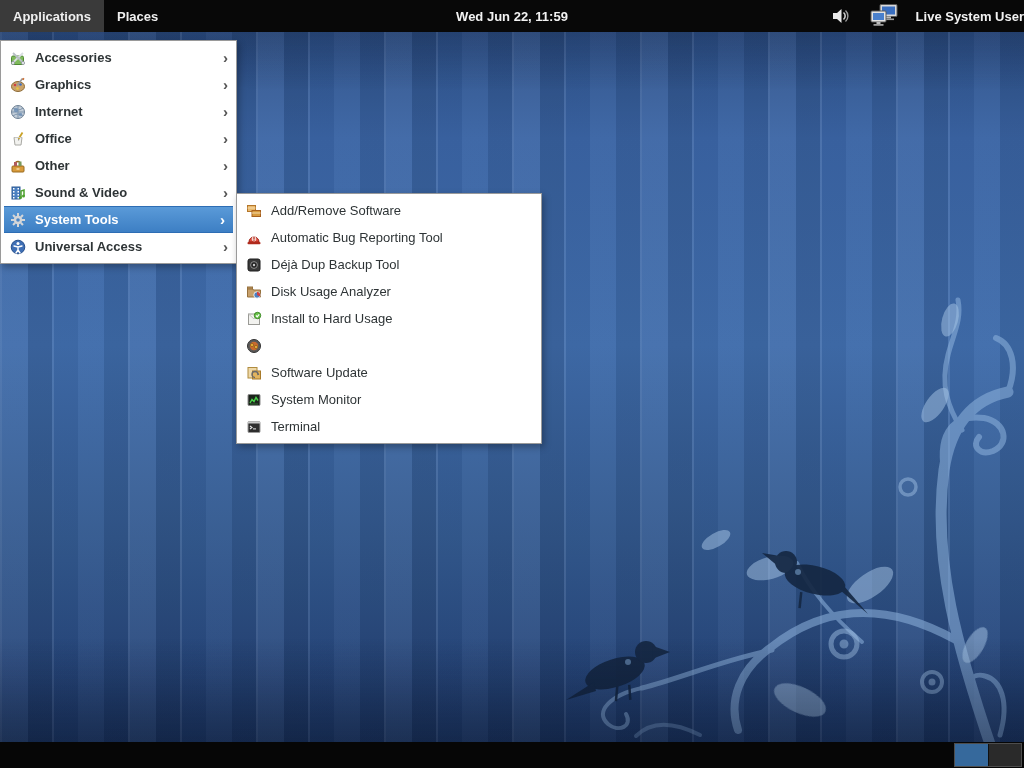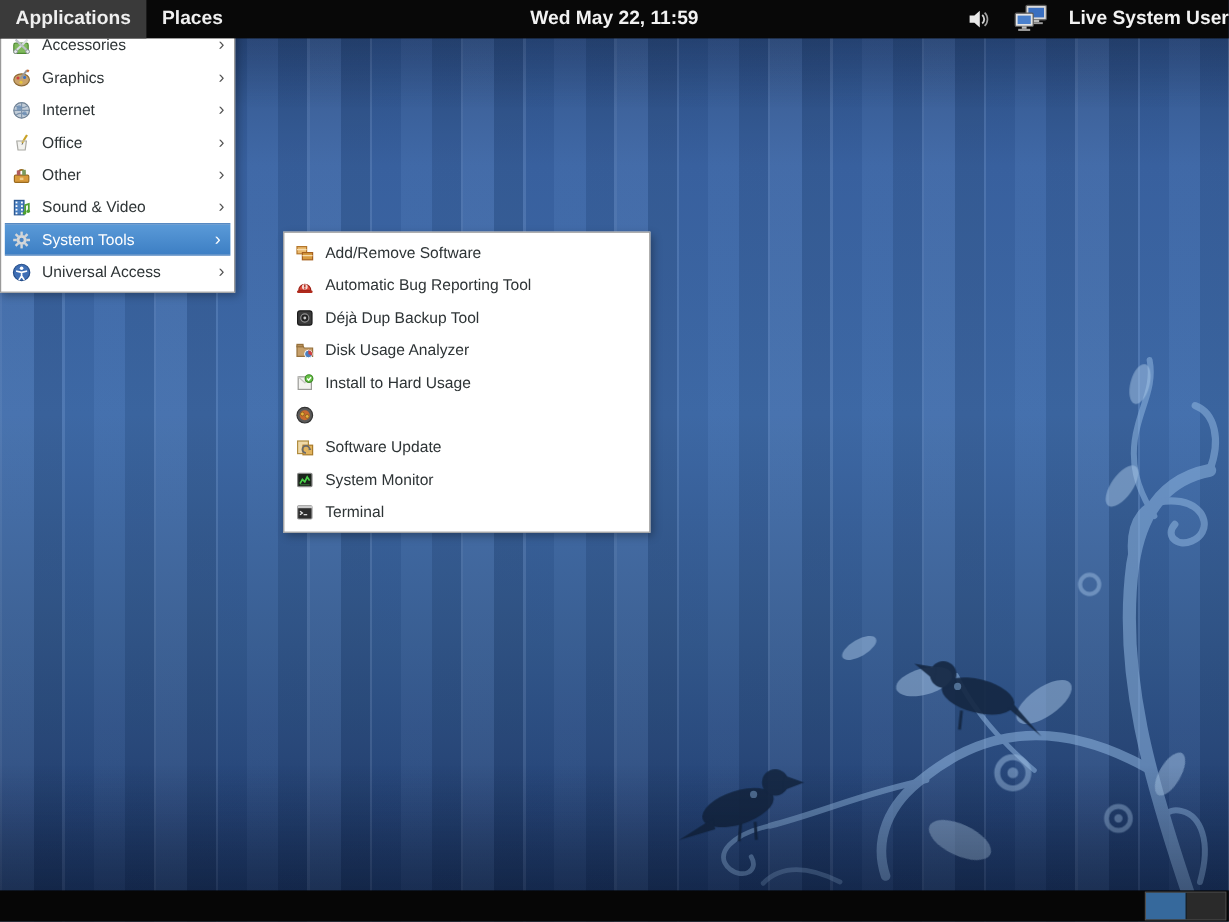--- a/index.html
+++ b/index.html
@@ -24,21 +24,21 @@
     background:
       linear-gradient(180deg, rgba(8,16,38,0.30) 0px, rgba(8,16,38,0) 90px),
       linear-gradient(0deg, rgba(4,10,28,0.45) 0px, rgba(4,10,28,0) 130px);
   }
   .decor { position:absolute; inset:0; pointer-events:none; }
 
   
   .top-panel {
     position:absolute; left:0; top:0; width:1024px; height:32px;
     background:#080808; color:#f2f2f2; display:flex; align-items:stretch;
-    font-size:16px; font-weight:700; z-index:50;
+    font-size:13px; font-weight:700; z-index:50;
   }
   .panel-btn { display:flex; align-items:center; padding:0 13px; cursor:default; color:#efefef; }
   .panel-btn.active { background:#3a3a3a; }
   .clock {
     position:absolute; left:0; right:0; top:0; height:32px;
     display:flex; align-items:center; justify-content:center; pointer-events:none;
   }
   .clock span { pointer-events:auto; }
   .panel-right {
     position:absolute; right:0; top:0; height:32px;
@@ -46,21 +46,21 @@
   }
   .tray-icon { display:flex; align-items:center; }
 
   
   .menu {
     position:absolute; background:#ffffff; border:1px solid #9a9a9a;
     box-shadow:2px 3px 7px rgba(0,0,0,0.30);
     padding:3px 0; z-index:40;
     font-size:13px; color:#2e3436;
   }
-  .apps-menu { left:0; top:20px; width:196px; }
+  .apps-menu { left:0; top:40px; width:237px;font-weight:bold; }
   .sub-menu  { left:236px; top:193px; width:306px; z-index:45; }
   .menu ul { list-style:none; }
   .menu li {
     height:27px; display:flex; align-items:center;
     padding:0 8px 0 8px; cursor:default; white-space:nowrap;
   }
   .menu li .icn { width:18px; height:18px; display:flex; align-items:center; justify-content:center; margin-right:8px; flex:none; }
   .menu li .lbl { flex:1; overflow:hidden; }
   .menu li .arrow { margin-left:auto; color:#555; font-size:15px; line-height:1; padding-left:8px; }
   .menu li.selected {
@@ -135,21 +135,21 @@
     </g>
   </svg>
   <div class="vignette"></div>
 </div>
 
 <div class="top-panel">
   <div class="panel-btn active">Applications</div>
   <div class="panel-btn">Places</div>
 
   <div class="clock">
-    <span>Wed May 22, 11:59</span>
+    <span>Wed Jun 22, 11:59</span>
   </div>
 
   <div class="panel-right">
     <span class="tray-icon">
       <svg width="22" height="20" viewBox="0 0 22 20">
         <path d="M3 7 h4 l4.5-4 v14 L7 13 H3 z" fill="#e9e9e9"></path>
         <path d="M13.5 6.5 a4.5 4.5 0 0 1 0 7" stroke="#cfcfcf" stroke-width="1.6" fill="none"></path>
         <path d="M15.5 4.5 a7.5 7.5 0 0 1 0 11" stroke="#9f9f9f" stroke-width="1.4" fill="none"></path>
       </svg>
     </span>

